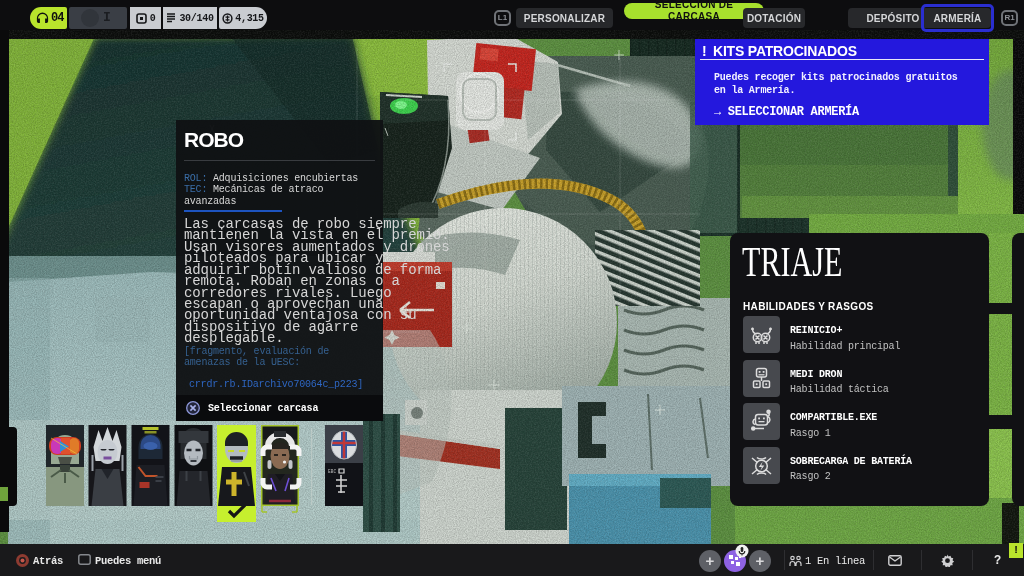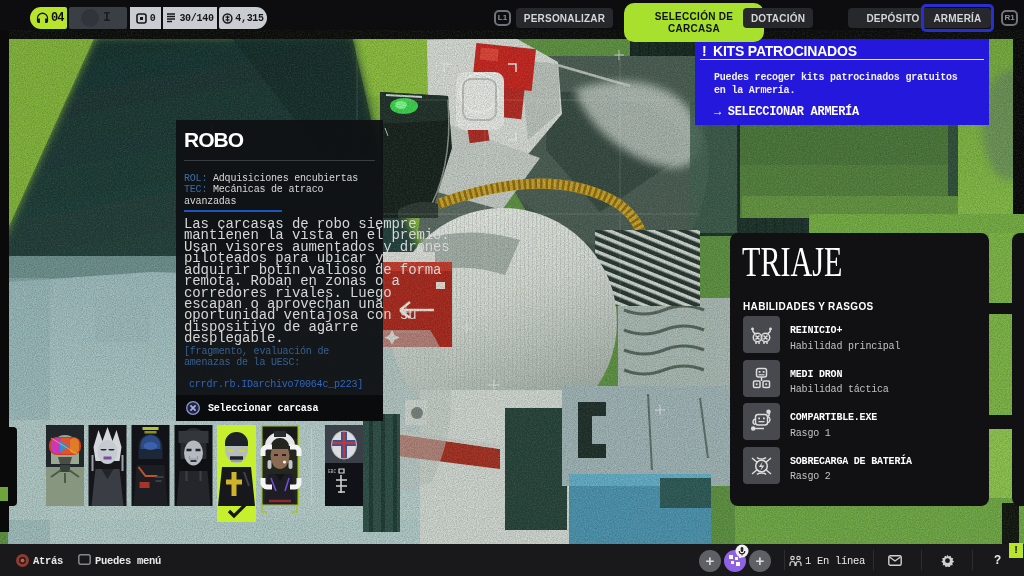--- a/index.html
+++ b/index.html
@@ -19,21 +19,21 @@
           font-family:"Liberation Mono", monospace; font-weight:bold; font-size:10px; letter-spacing:-0.3px;
           display:flex; align-items:center; justify-content:center; }
   #g1 { left:130px; width:31px; }
   #g2 { left:163px; width:54px; }
   #g3 { left:219px; width:48px; border-radius:2px 11px 11px 2px; }
 
   .shbtn { position:absolute; top:10px; width:17px; height:16px; border:2px solid #6f7277; border-radius:5px;
            color:#8e9196; font-size:8px; font-weight:bold; text-align:center; line-height:12px; }
   .tab { position:absolute; top:8px; height:20px; background:#27282b; border-radius:4px; color:#d5d6d8;
          font-size:10px; font-weight:bold; letter-spacing:0.2px; display:flex; align-items:center; justify-content:center; }
-  #tab-sel { position:absolute; left:624px; top:3px; width:140px; height:39px; background:#a7e02d; border-radius:10px;
+  #tab-sel { position:absolute; left:624px; top:3px; width:140px; height:16px; background:#a7e02d; border-radius:10px;
              color:#111; font-size:10px; font-weight:bold; letter-spacing:0.3px; text-align:center;
              display:flex; align-items:center; justify-content:center; line-height:12px; }
   #tab-arm-wrap { position:absolute; left:921px; top:4px; width:73px; height:28px; border:3px solid #2a2ed0; border-radius:5px; }
   #tab-arm-wrap .tab { left:0; top:1px; width:67px; height:20px; }
 
   
   #kits { position:absolute; left:695px; top:39px; width:294px; height:86px; background:#2418dd; z-index:15; color:#fff; }
   #kits * { position:absolute; }
   #kits h3 { left:18px; top:3.5px; font-size:14px; font-weight:bold; letter-spacing:-0.2px; }
   #kits .bang { left:-11px; top:0; }
@@ -286,21 +286,21 @@
         <path d="M1,1 h8 M1,3.5 h8 M1,6 h8 M1,8.5 h5" stroke="#16171a" stroke-width="1.5"></path>
       </svg>30/140</div>
   <div class="gseg" id="g3"><svg width="11" height="11" viewBox="0 0 11 11" style="margin-right:2px">
         <circle cx="5.5" cy="5.5" r="4.4" fill="none" stroke="#16171a" stroke-width="1.5"></circle>
         <path d="M5.5,2.5 v6 M3.5,4.2 h4 M3.5,6.8 h4" stroke="#16171a" stroke-width="1.2"></path>
       </svg>4,315</div>
 
   <div class="shbtn" style="left:494px;">L1</div>
   <div class="tab" style="left:516px; width:97px;">PERSONALIZAR</div>
   <div id="tab-sel">SELECCIÓN DE<br>CARCASA</div>
-  <div class="tab" style="left:743px; width:70px;">DOTACIÓN</div>
+  <div class="tab" style="left:743px; width:62px;">DOTACIÓN</div>
   <div class="tab" style="left:848px; width:90px;">DEPÓSITO</div>
   <div id="tab-arm-wrap">
       <div class="tab">ARMERÍA</div>
     </div>
   <div class="shbtn" style="left:1001px;">R1</div>
 </div>
 
 <div id="kits">
   <h3><span class="bang">!</span>KITS PATROCINADOS</h3>
   <hr>

